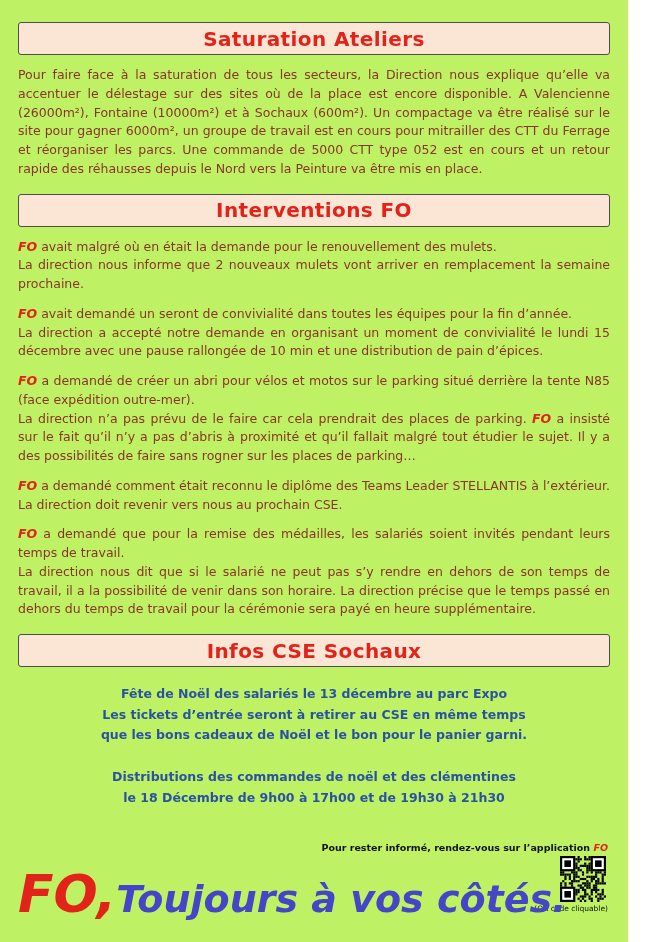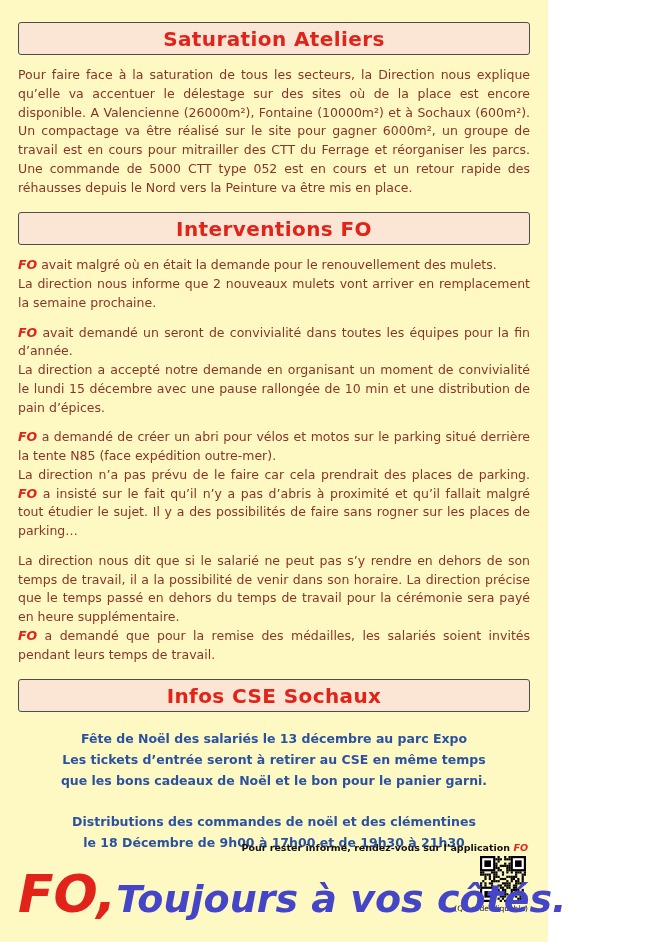--- a/index.html
+++ b/index.html
@@ -1,18 +1,18 @@
 <!DOCTYPE html>
 <html><head>
 <meta charset="utf-8">
 <style>
   * { margin:0; padding:0; box-sizing:border-box; }
   html, body { width:668px; height:942px; background:#ffffff; overflow:hidden;
                font-family:"DejaVu Sans", sans-serif; }
-  .page { position:relative; width:548px; height:942px; padding:22px 18px 50px 18px; background:#fef9c3; }
+  .page { position:relative; width:628px; height:942px; padding:22px 18px 50px 18px; background:#bef264; }
 
   .hdr-box { background:#fbe6d5; border:1px solid #4d4d4d; border-radius:3px;
              height:33px; display:flex; align-items:center; justify-content:center;
              margin-bottom:11px; }
   .hdr-title { color:#e2231a; font-weight:bold; font-size:20px; letter-spacing:0.4px; }
 
   .body-text { color:#8a3428; font-size:12.5px; line-height:1.5; text-align:justify; }
   .fo { color:#e2231a; font-weight:bold; font-style:italic; }
 
   .sec { margin-bottom:15px; }
@@ -59,24 +59,28 @@
     <div class="item">
       <p><span class="fo">FO</span><span> avait demandé un seront de convivialité dans toutes les équipes pour la fin d’année.</span></p>
       <p>La direction a accepté notre demande en organisant un moment de convivialité le lundi 15 décembre avec une pause rallongée de 10 min et une distribution de pain d’épices.</p>
     </div>
 
     <div class="item">
       <p><span class="fo">FO</span><span> a demandé de créer un abri pour vélos et motos sur le parking situé derrière la tente N85 (face expédition outre-mer).</span></p>
       <p><span>La direction n’a pas prévu de le faire car cela prendrait des places de parking. </span><span class="fo">FO</span><span> a insisté sur le fait qu’il n’y a pas d’abris à proximité et qu’il fallait malgré tout étudier le sujet. Il y a des possibilités de faire sans rogner sur les places de parking…</span></p>
     </div>
 
-
-    <div class="item">
+    <div class="item">
+      <p><span class="fo">FO</span><span> a demandé comment était reconnu le diplôme des Teams Leader STELLANTIS à l’extérieur.</span></p>
+      <p>La direction doit revenir vers nous au prochain CSE.</p>
+    </div>
+
+    <div class="item">
+      <p><span class="fo">FO</span><span> a demandé que pour la remise des médailles, les salariés soient invités pendant leurs temps de travail.</span></p>
       <p>La direction nous dit que si le salarié ne peut pas s’y rendre en dehors de son temps de travail, il a la possibilité de venir dans son horaire. La direction précise que le temps passé en dehors du temps de travail pour la cérémonie sera payé en heure supplémentaire.</p>
-      <p><span class="fo">FO</span><span> a demandé que pour la remise des médailles, les salariés soient invités pendant leurs temps de travail.</span></p>
     </div>
   </section>
 
   <section class="sec">
     <div class="hdr-box">
       <span class="hdr-title">Infos CSE Sochaux</span>
     </div>
     <div class="boutique-wrap">
       <div class="block">
         <div class="blue-line">Fête de Noël des salariés le 13 décembre au parc Expo</div>

